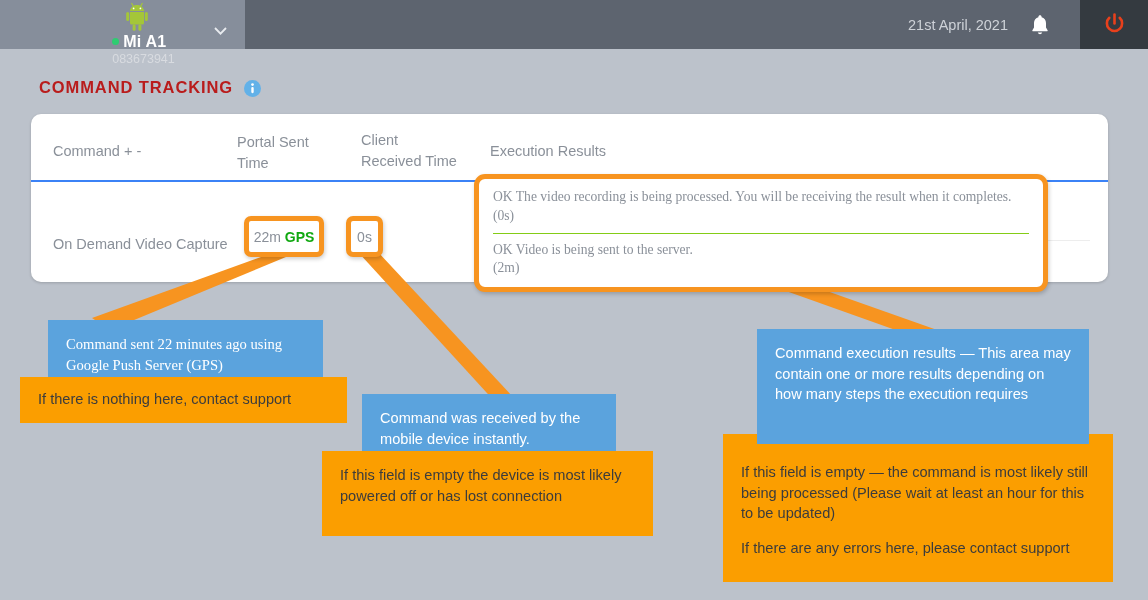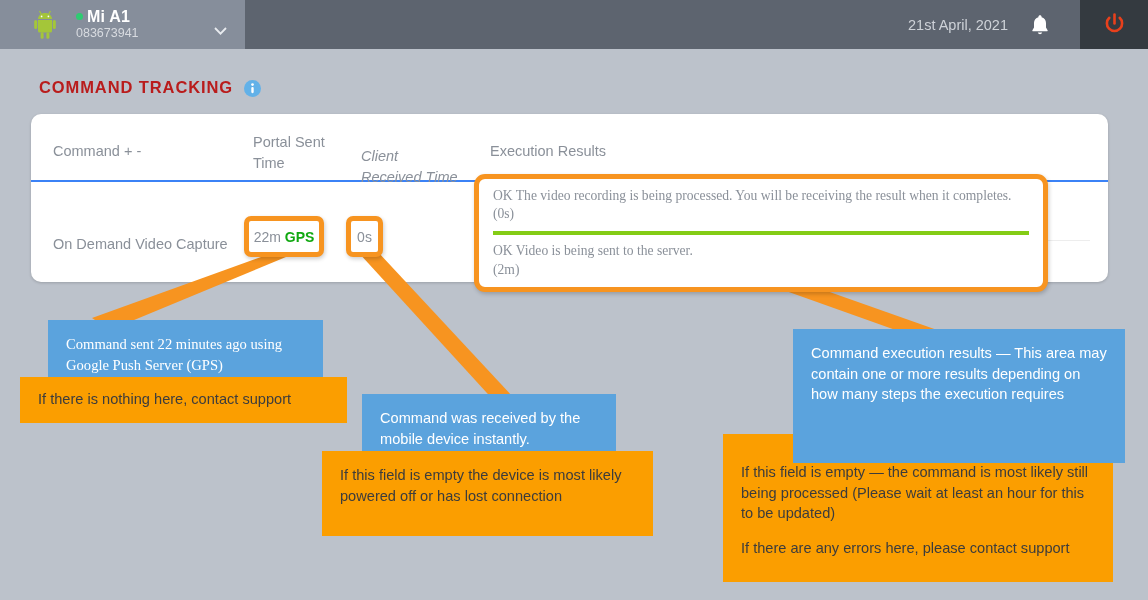--- a/index.html
+++ b/index.html
@@ -25,20 +25,21 @@
     align-items: stretch;
   }
   .device-panel {
     width: 245px;
     background: #868e9b;
     display: flex;
     align-items: center;
     position: relative;
     box-sizing: border-box;
     padding-left: 28px;
+    flex-direction: column;
   }
   .android-logo { width: 34px; height: 34px; position: relative; flex: 0 0 auto; }
   .device-text { margin-left: 14px; line-height: 1.05; }
   .device-name {
     color: #ffffff;
     font-size: 16px;
     font-weight: bold;
     letter-spacing: .2px;
   }
   .status-dot {
@@ -119,22 +120,22 @@
     border-bottom: 2px solid #3b82f6;
     box-sizing: border-box;
   }
   .th {
     position: absolute;
     color: #8a9099;
     font-size: 14.5px;
     line-height: 1.45;
   }
   .th-command { left: 22px; top: 27px; }
-  .th-portal  { left: 222px; top: 18px; width: 90px; }
-  .th-client  { left: 330px; top: 32px; width: 100px; font-style: italic; }
+  .th-portal  { left: 206px; top: 18px; width: 90px; }
+  .th-client  { left: 330px; top: 16px; width: 100px; }
   .th-exec    { left: 459px; top: 27px; }
 
   .row-label {
     position: absolute;
     left: 22px; top: 122px;
     color: #8a9099;
     font-size: 14.5px;
   }
   .exec-divider {
     position: absolute;
@@ -176,21 +177,21 @@
   .cell-text { color: #8a9099; font-size: 14px; white-space: nowrap; }
   .gps-tag { color: #11a811; font-weight: bold; }
 
   .exec-item {
     color: #8a9099;
     font-size: 13.6px;
     line-height: 1.38;
     padding: 7px 0;
     font-family: Liberation Serif, serif;
   }
-  .exec-item + .exec-item { border-top: 4px solid #84cc16; }
+  .exec-item + .exec-item { border-top: 1px solid #84cc16; }
 
   
   .connectors {
     position: absolute;
     left: 0; top: 0;
     width: 1148px; height: 600px;
     pointer-events: none;
   }
 
   
@@ -215,21 +216,21 @@
   .box p { margin: 0; }
   .box p + p { margin-top: 14px; }
 
   
   .blue1   { left: 48px;  top: 320px; width: 275px; height: 57px; font-family: Liberation Serif, serif; }
   .orange1 { left: 20px;  top: 377px; width: 327px; height: 46px; padding-top: 12px; }
   
   .blue2   { left: 362px; top: 394px; width: 254px; height: 57px; }
   .orange2 { left: 322px; top: 451px; width: 331px; height: 85px; padding-top: 14px; }
   
-  .blue3   { left: 793px; top: 329px; width: 332px; height: 134px; }
+  .blue3   { left: 757px; top: 329px; width: 332px; height: 115px; }
   .orange3 { left: 723px; top: 434px; width: 390px; height: 148px; padding-top: 28px; }
 </style>
 </head>
 <body>
 
 <div class="topbar">
 
   <div class="device-panel">
     <div class="android-logo">
       <svg viewBox="0 0 34 34" width="34" height="34" aria-hidden="true">

